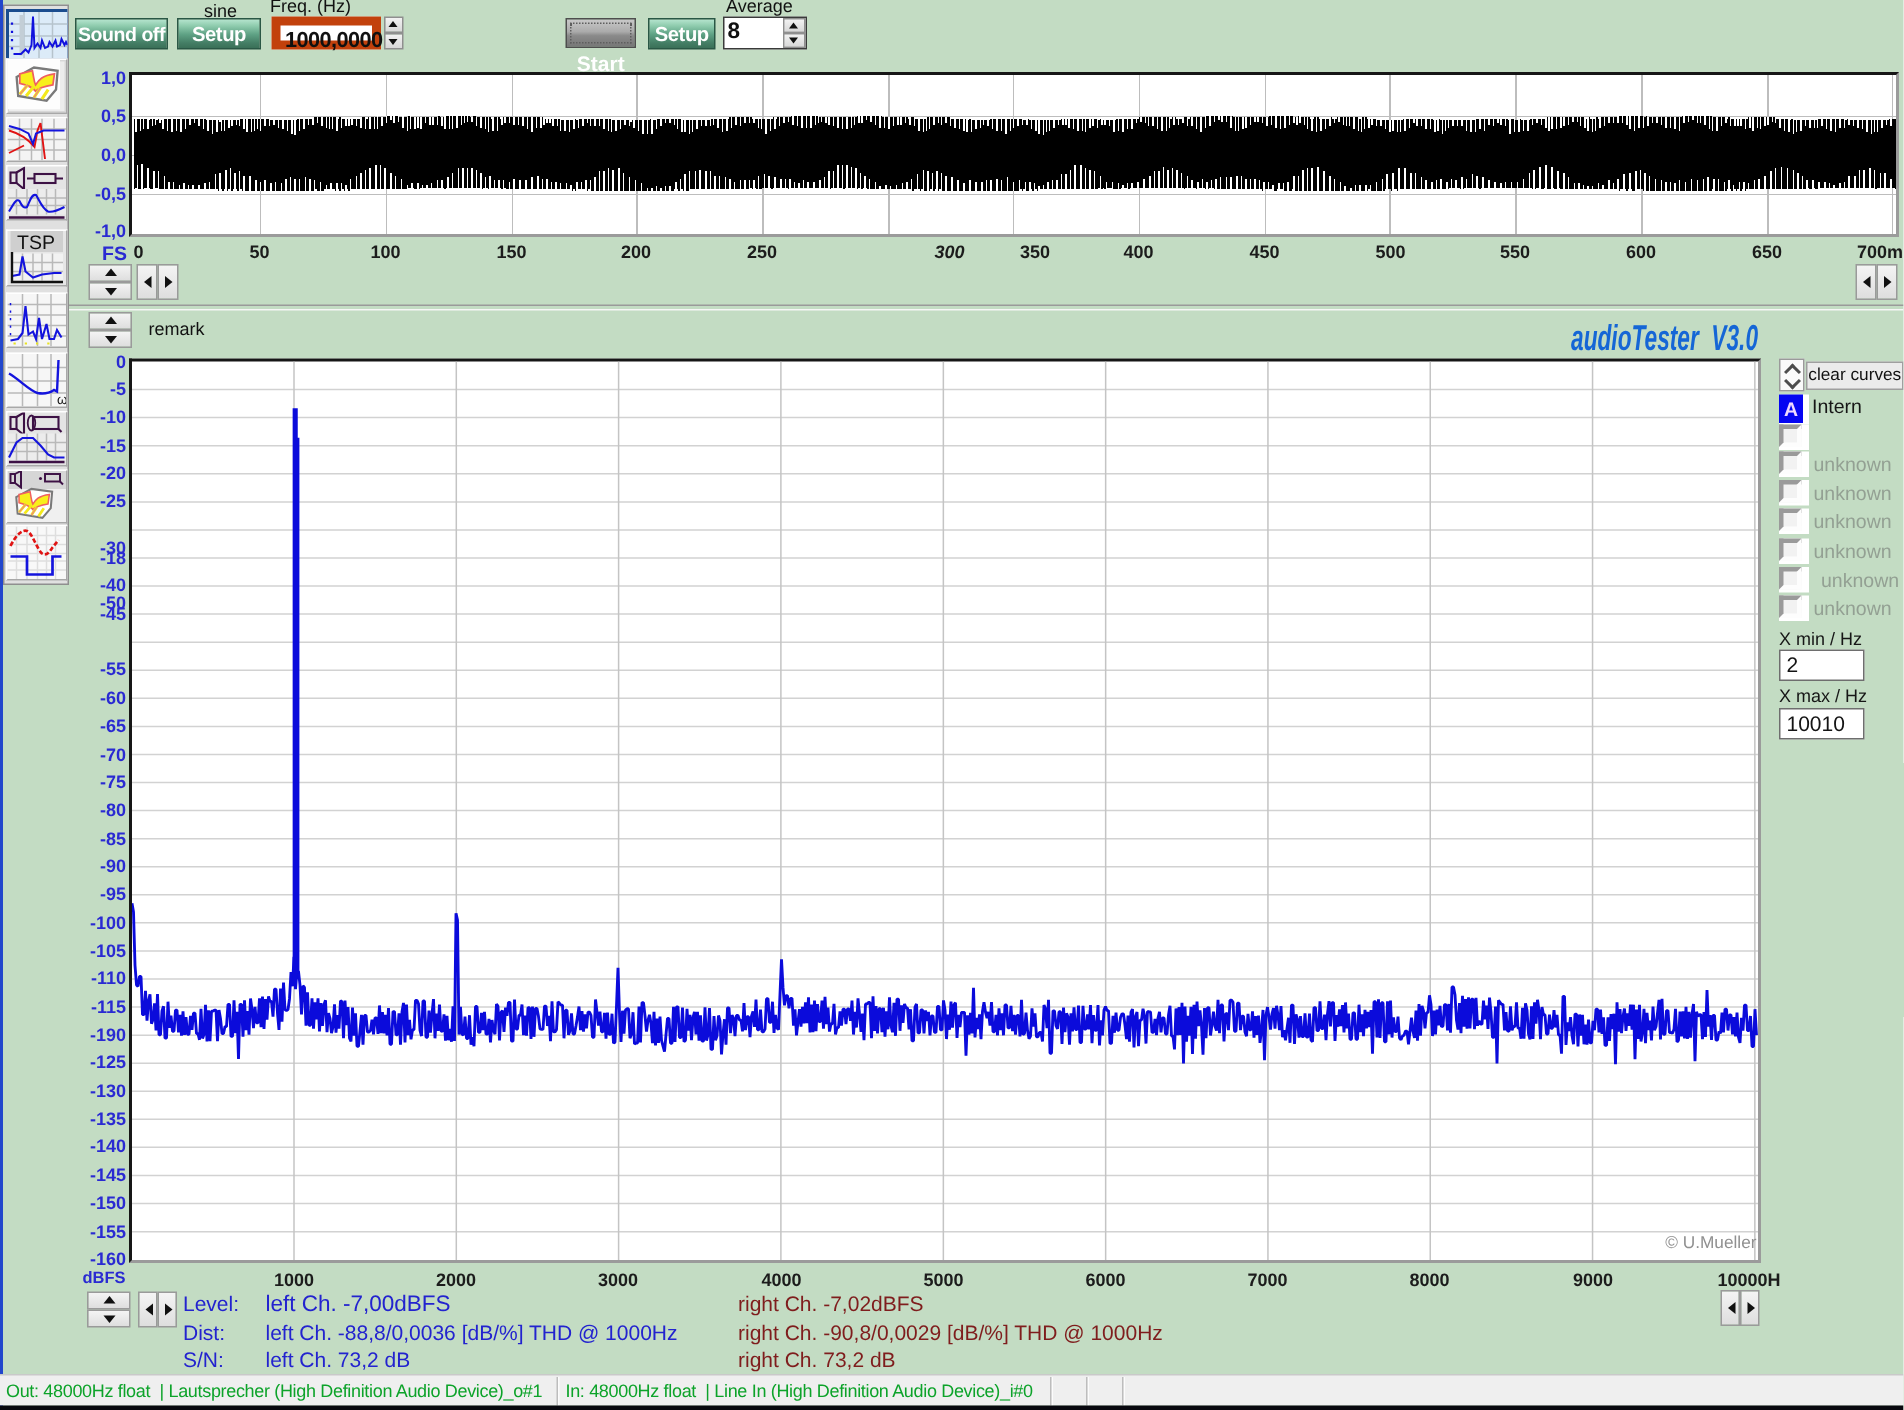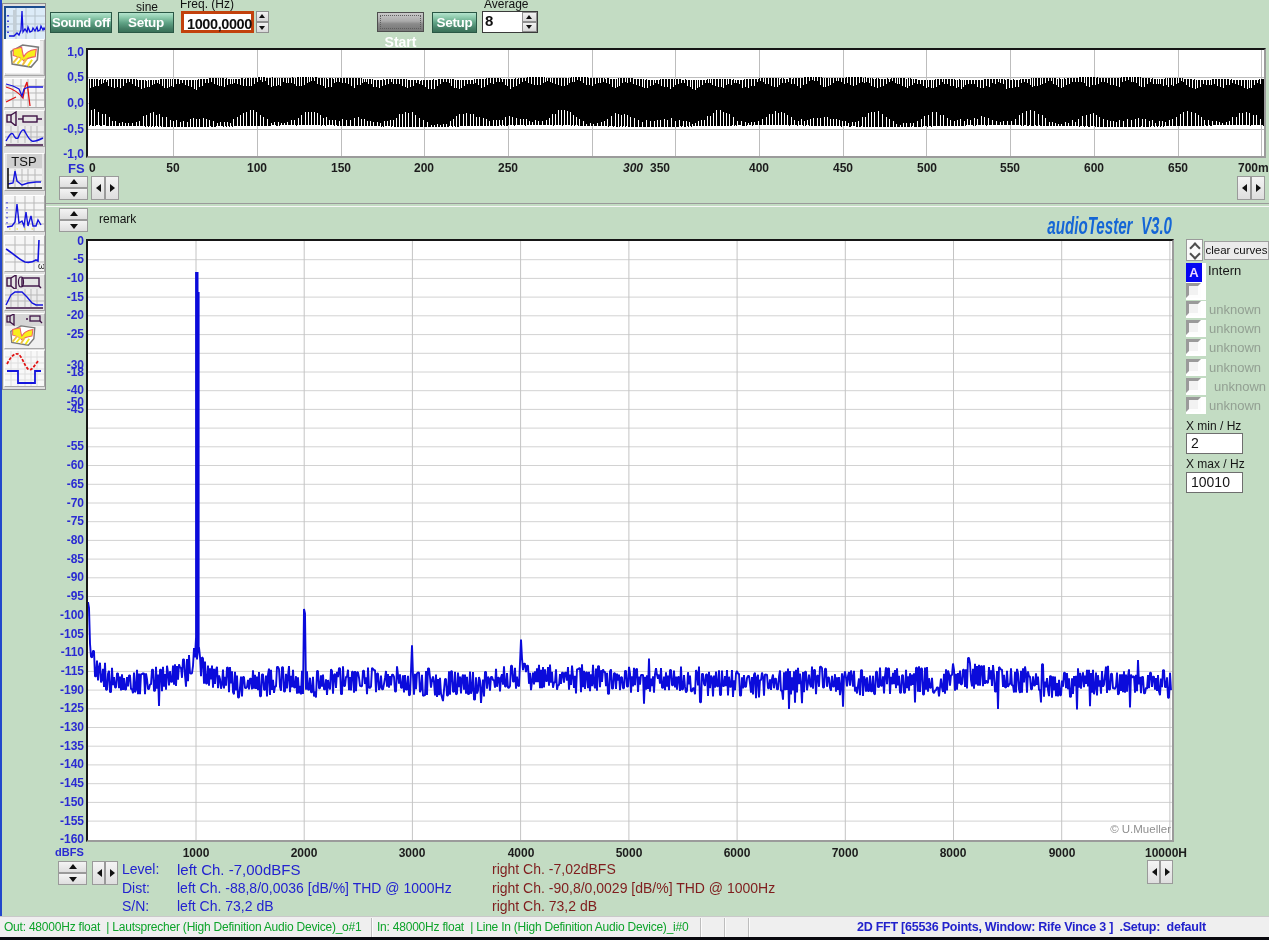--- a/index.html
+++ b/index.html
@@ -187,21 +187,21 @@
         <path d="M2 13 C6 5 10 2 13 3 C17 5 19 14 23 18 C26 20 28 17 30 14 L34 9" stroke="#e01414" stroke-width="1.8" fill="none" stroke-dasharray="3,1.5"></path>
         <path d="M2 20 L13 20 L13 32 L30 32 L30 20 L36 20" stroke="#1414dd" stroke-width="1.8" fill="none"></path>
       </svg>
     </div>
   </div>
 
 <div class="abs" style="left:136px;top:0px;font-size:12px;color:#111;">sine</div>
 <div class="abs" style="left:180px;top:-3px;font-size:12px;color:#111;">Freq. (Hz)</div>
 <div class="abs tealbtn" style="left:50px;top:12px;width:62px;height:21px;font-size:13px;line-height:19px;">Sound off</div>
 <div class="abs tealbtn" style="left:118px;top:12px;width:56px;height:21px;font-size:13.5px;line-height:19px;">Setup</div>
-<div class="abs inputbox" style="left:181px;top:11px;width:73px;height:22px;border:3px solid #c2410c;font-size:14.5px;font-weight:bold;color:#101010;line-height:20px;padding-left:3px;letter-spacing:-0.4px;white-space:nowrap;">1000,0000</div>
+<div class="abs inputbox" style="left:181px;top:11px;width:73px;height:22px;border:6px solid #c2410c;font-size:14.5px;font-weight:bold;color:#101010;line-height:20px;padding-left:3px;letter-spacing:-0.4px;white-space:nowrap;">1000,0000</div>
 <div class="abs" style="left:256px;top:11px;width:13px;height:22px;">
     <div style="position:absolute;left:0;top:0;width:13px;height:11px;background:linear-gradient(180deg,#f2f2f2,#d8d8d8);border:1px solid #8f8f8f;box-sizing:border-box;"></div>
     <div style="position:absolute;left:0;top:11px;width:13px;height:11px;background:linear-gradient(180deg,#f2f2f2,#d8d8d8);border:1px solid #8f8f8f;box-sizing:border-box;"></div>
     <div class="tri" style="left:3.0px;top:3.0px;border-left:3.5px solid transparent;border-right:3.5px solid transparent;border-bottom:4px solid #111;"></div>
     <div class="tri" style="left:3.0px;top:14.5px;border-left:3.5px solid transparent;border-right:3.5px solid transparent;border-top:4px solid #111;"></div>
   </div>
 
 <div class="abs" style="left:377px;top:12px;width:47px;height:20px;box-sizing:border-box;border:1px solid #4e4e4e;background:linear-gradient(180deg,#c9c9c9 0%,#ababab 45%,#8a8a8a 60%,#777 100%);">
  <div style="position:absolute;left:2px;top:2px;right:2px;bottom:2px;border:1px dotted #5e5e5e;"></div>
  <div style="position:absolute;width:100%;text-align:center;top:1px;color:#fff;font-weight:bold;font-size:14px;margin-top:20px;">Start</div>
@@ -251,21 +251,21 @@
 
 <div class="abs" style="left:68px;top:161px;font-size:13px;font-weight:bold;color:#2a2ad2;">FS</div>
 <div class="abs axlbl" style="left:89px;top:161px;">0</div>
 <div id="wavexlabels">
     <div class="abs axlbl" style="left:148px;top:161px;width:50px;text-align:center;">50</div>
 <div class="abs axlbl" style="left:232px;top:161px;width:50px;text-align:center;">100</div>
 <div class="abs axlbl" style="left:316px;top:161px;width:50px;text-align:center;">150</div>
 <div class="abs axlbl" style="left:399px;top:161px;width:50px;text-align:center;">200</div>
 <div class="abs axlbl" style="left:483px;top:161px;width:50px;text-align:center;">250</div>
 <div class="abs axlbl" style="left:593px;top:161px;width:50px;text-align:right;font-style:italic;">300</div>
-<div class="abs axlbl" style="left:650px;top:161px;width:50px;text-align:left;">350</div>
+<div class="abs axlbl" style="left:650px;top:161px;width:50px;text-align:right;">350</div>
 <div class="abs axlbl" style="left:734px;top:161px;width:50px;text-align:center;">400</div>
 <div class="abs axlbl" style="left:818px;top:161px;width:50px;text-align:center;">450</div>
 <div class="abs axlbl" style="left:902px;top:161px;width:50px;text-align:center;">500</div>
 <div class="abs axlbl" style="left:985px;top:161px;width:50px;text-align:center;">550</div>
 <div class="abs axlbl" style="left:1069px;top:161px;width:50px;text-align:center;">600</div>
 <div class="abs axlbl" style="left:1153px;top:161px;width:50px;text-align:center;">650</div>
 <div class="abs axlbl" style="left:1238px;top:161px;">700m</div>
   </div>
 <div class="abs" style="left:59px;top:176px;width:29px;height:24px;">
     <div class="graybtn3" style="position:absolute;left:0;top:0;width:29px;height:12px;background:linear-gradient(180deg,#f4f4f4,#dedede);border:1px solid #9a9a9a;"></div>
@@ -457,15 +457,14 @@
 <div class="abs" style="left:1186px;top:457px;font-size:12px;color:#161616;">X max / Hz</div>
 <div class="abs inputbox" style="left:1186px;top:472px;width:57px;height:21px;border:1px solid #6e6e6e;font-size:14px;color:#141414;padding-left:4px;line-height:19px;">10010</div>
 
 <div class="abs" style="left:0;top:916px;width:1269px;height:21px;background:#efefef;border-top:1px solid #c9c9c9;box-sizing:border-box;">
   <div style="position:absolute;left:371px;top:1px;height:19px;border-left:1px solid #bdbdbd;border-right:1px solid #fcfcfc;"></div>
   <div style="position:absolute;left:700px;top:1px;height:19px;border-left:1px solid #bdbdbd;border-right:1px solid #fcfcfc;"></div>
   <div style="position:absolute;left:724px;top:1px;height:19px;border-left:1px solid #bdbdbd;border-right:1px solid #fcfcfc;"></div>
   <div style="position:absolute;left:748px;top:1px;height:19px;border-left:1px solid #bdbdbd;border-right:1px solid #fcfcfc;"></div>
   <div style="position:absolute;left:4px;top:3px;font-size:12px;letter-spacing:-0.22px;color:#0da32a;white-space:nowrap;">Out: 48000Hz float&nbsp; | Lautsprecher (High Definition Audio Device)_o#1</div>
   <div style="position:absolute;left:377px;top:3px;font-size:12px;letter-spacing:-0.22px;color:#0da32a;white-space:nowrap;">In: 48000Hz float&nbsp; | Line In (High Definition Audio Device)_i#0</div>
-  <div style="position:absolute;left:857px;top:3px;font-size:12.5px;letter-spacing:-0.25px;font-weight:bold;color:#2222cc;white-space:nowrap;">2D FFT [65536 Points, Window: Rife Vince 3 ]&nbsp; .Setup:&nbsp; default</div>
 </div>
 <div class="abs" style="left:0;top:937px;width:1269px;height:3px;background:#08080e;"></div>
 
 </body></html>

